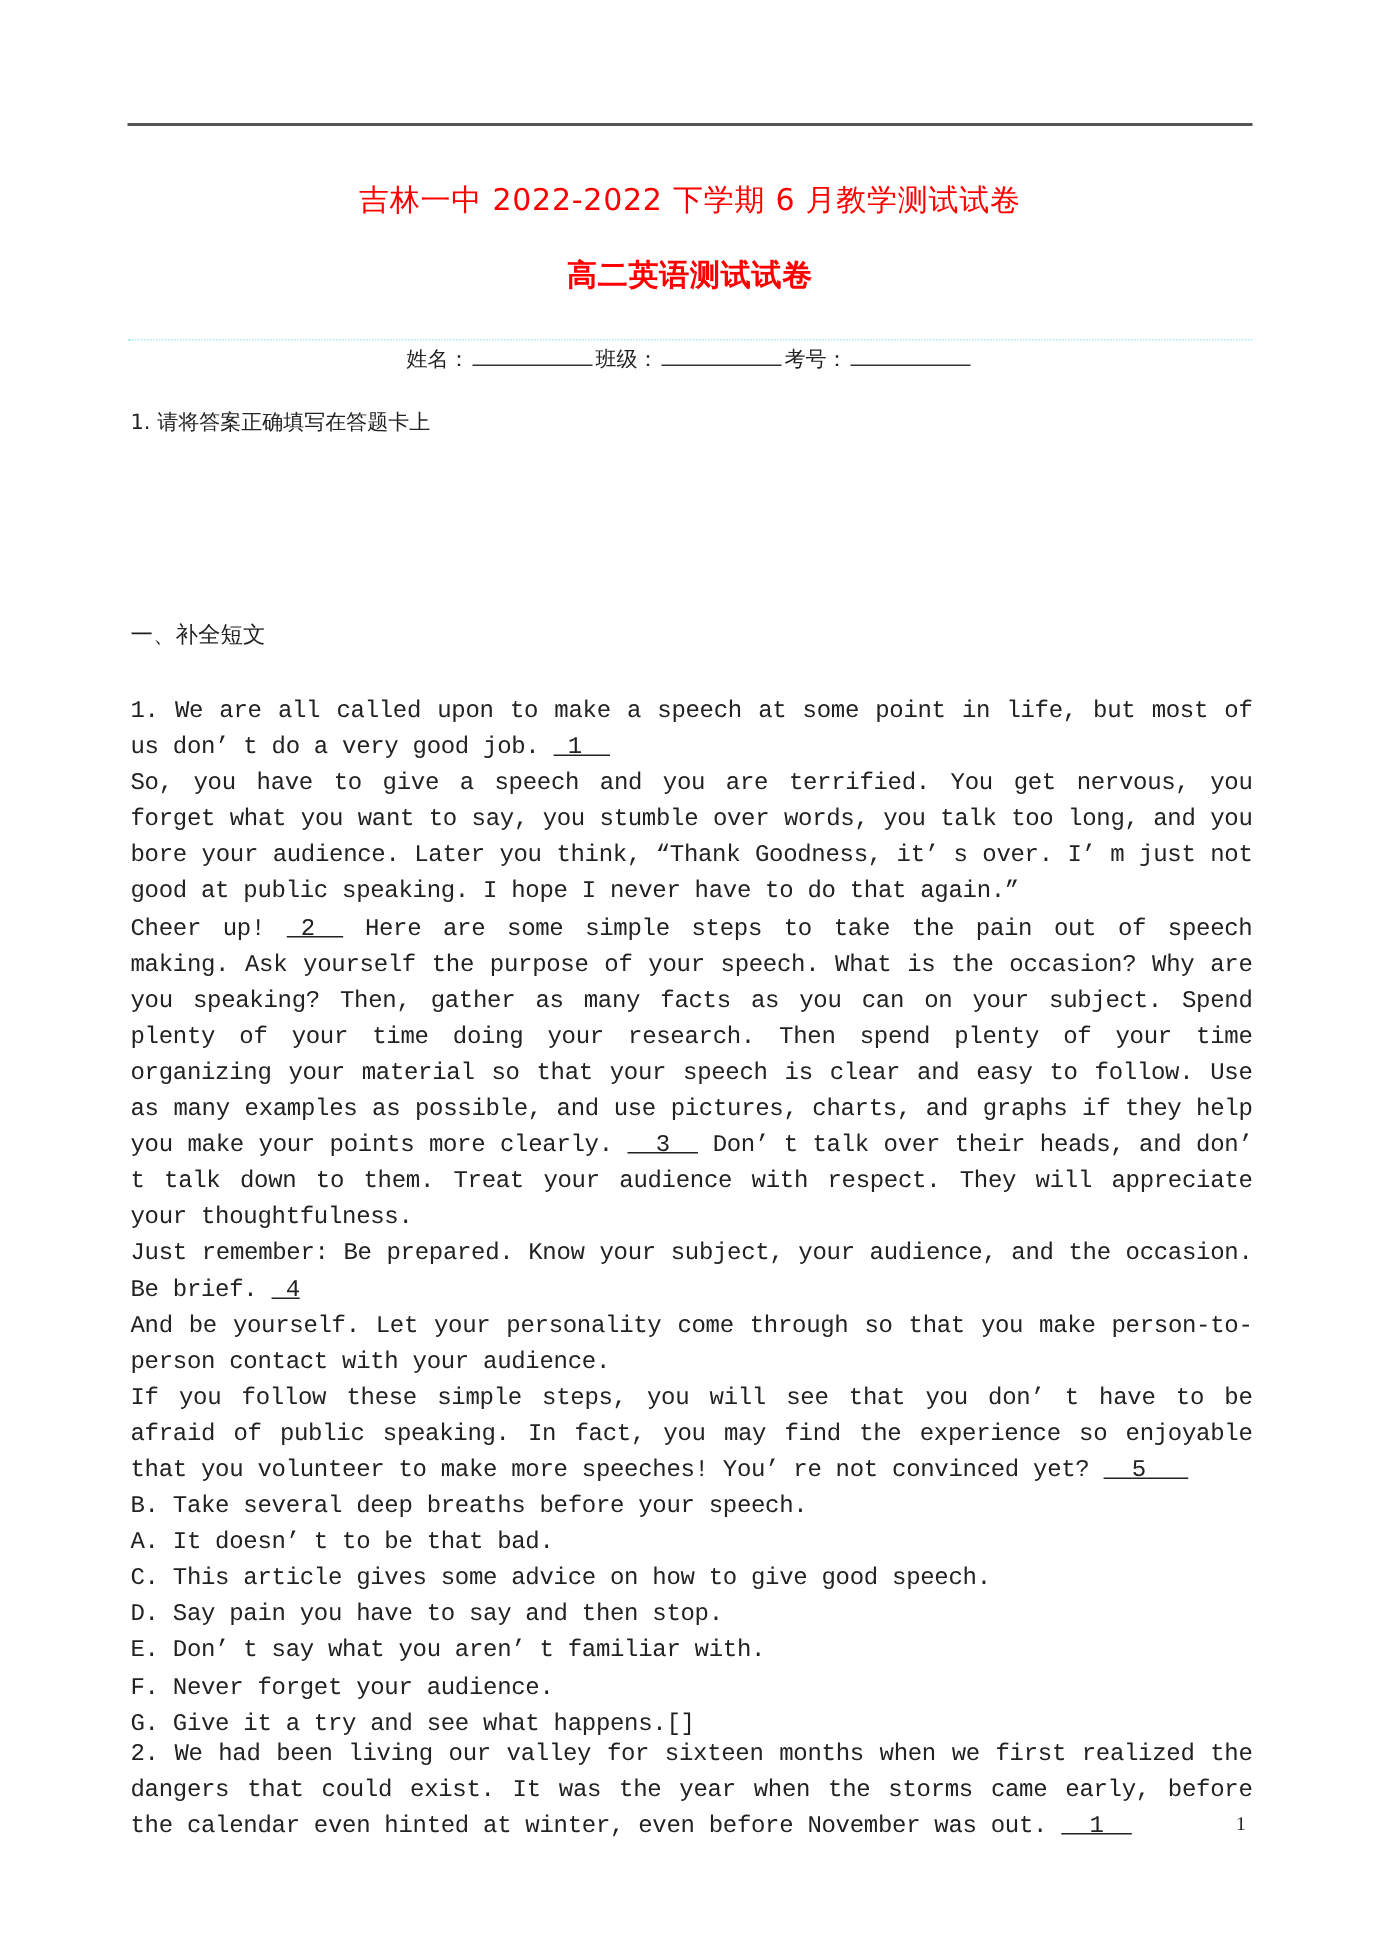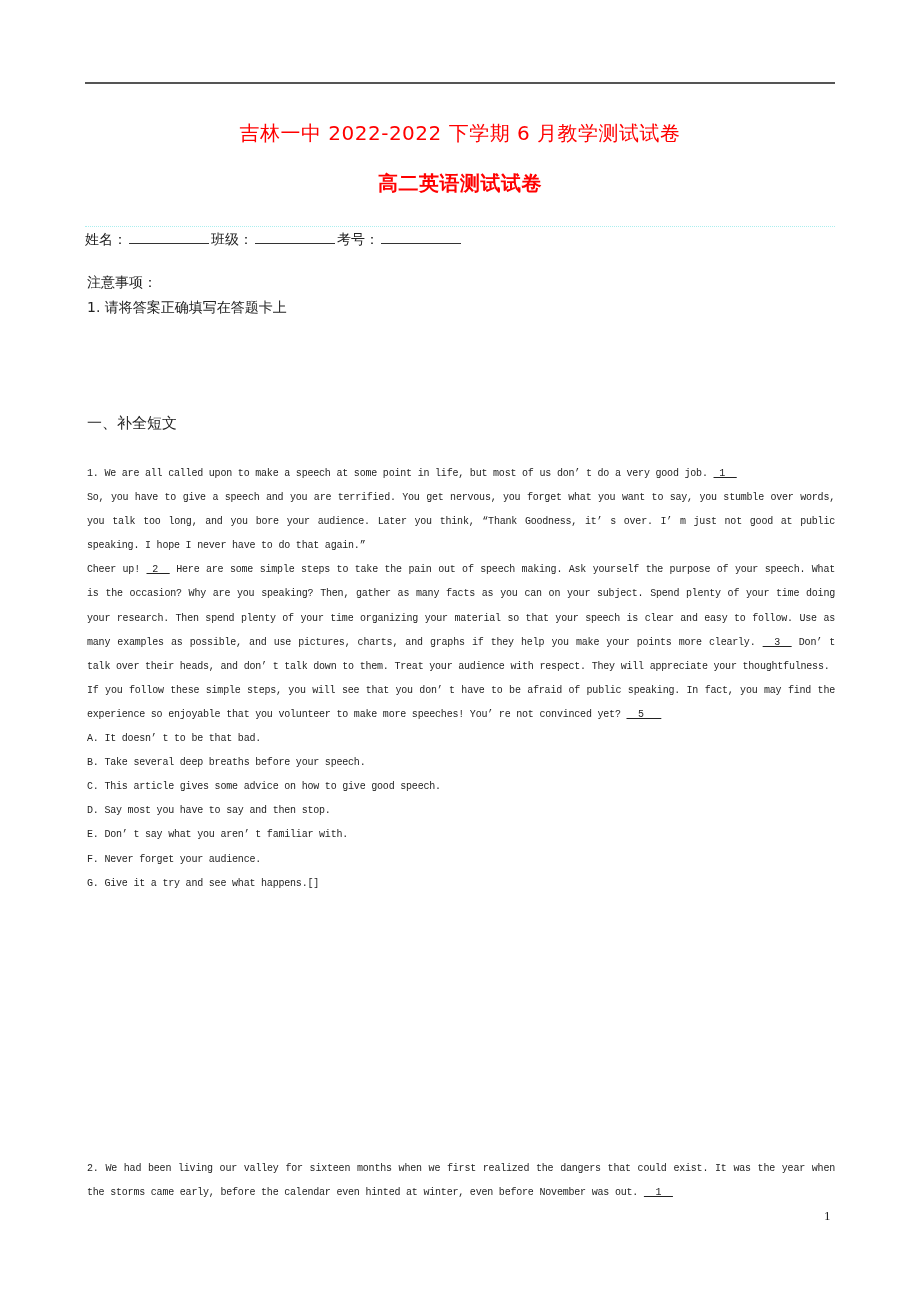--- a/index.html
+++ b/index.html
@@ -35,21 +35,21 @@
       font-size: 20px;
       letter-spacing: 0.5px;
     }
     .title.main { top: 120px; }
     .title.sub { top: 170px; font-weight: bold; }
     .info-row {
       position: absolute;
       left: 85px; top: 226px;
       width: 750px; height: 22px;
       border-top: 1px dotted #aee;
-      text-align: left;
+      text-align: center;
       font-family: "DejaVu Sans", sans-serif;
       font-size: 14px;
       color: #222;
       padding-top: 2px;
     }
     .info-row .blank {
       display: inline-block;
       width: 80px;
       border-bottom: 1px solid #333;
       height: 14px;
@@ -70,21 +70,21 @@
       font-family: "DejaVu Sans", sans-serif;
       font-size: 15px;
       font-weight: normal;
       color: #222;
     }
     .body-text {
       position: absolute;
       left: 87px;
       width: 748px;
       font-family: "Liberation Mono", "DejaVu Sans Mono", monospace;
-      font-size: 10px;
+      font-size: 16px;
       line-height: 24.1px;
       color: #222;
       text-align: justify;
       letter-spacing: -0.2px;
     }
     .body-text p { margin: 0; }
     .blank-num {
       display: inline-block;
       text-decoration: underline;
       white-space: pre;
@@ -108,36 +108,36 @@
   <div class="top-rule"></div>
 
   <div class="title main">吉林一中 2022-2022 下学期 6 月教学测试试卷</div>
   <div class="title sub">高二英语测试试卷</div>
 
   <div class="info-row">
     <span>姓名：</span><span class="blank"></span><span>班级：</span><span class="blank"></span><span>考号：</span><span class="blank"></span>
   </div>
 
   <div class="notes">
-    <div>注意事项：</div>
     <div>1. 请将答案正确填写在答题卡上</div>
   </div>
 
   <div class="section-title">一、补全短文</div>
 
   <div class="body-text q1">
     <p><span>1. We are all called upon to make a speech at some point in life, but most of us don’ t do a very good job.  </span><span class="blank-num"> 1  </span></p>
     <p>So, you have to give a speech and you are terrified. You get nervous, you forget what you want to say, you stumble over words, you talk too long, and you bore your audience. Later you think, “Thank Goodness, it’ s over. I’ m just not good at public speaking. I hope I never have to do that again.”</p>
     <p><span>Cheer up! </span><span class="blank-num"> 2  </span><span> Here are some simple steps to take the pain out of speech making. Ask yourself the purpose of your speech. What is the occasion? Why are you speaking? Then, gather as many facts as you can on your subject. Spend plenty of your time doing your research. Then spend plenty of your time organizing your material so that your speech is clear and easy to follow. Use as many examples as possible, and use pictures, charts, and graphs if they help you make your points more clearly. </span><span class="blank-num">  3  </span><span> Don’ t talk over their heads, and don’ t talk down to them. Treat your audience with respect. They will appreciate your thoughtfulness.</span></p>
+    <p><span> Just remember: Be prepared. Know your subject, your audience, and the occasion. Be brief. </span><span class="blank-num"> 4</span><br><span>And be yourself. Let your personality come through so that you make person-to-person contact with your audience.</span></p>
     <p><span> If you follow these simple steps, you will see that you don’ t have to be afraid of public speaking. In fact, you may find the experience so enjoyable that you volunteer to make more speeches! You’ re not convinced yet? </span><span class="blank-num">  5   </span></p>
     <div class="options">
+      <div>B.  Take several deep breaths before your speech.</div>
       <div>A.  It doesn’ t to be that bad.</div>
-      <div>B.  Take several deep breaths before your speech.</div>
       <div>C.  This article gives some advice on how to give good speech.</div>
-      <div>D.  Say most you have to say and then stop.</div>
+      <div>D.  Say pain you have to say and then stop.</div>
       <div>E.  Don’ t say what you aren’ t familiar with.</div>
       <div>F.  Never forget your audience.</div>
       <div>G.  Give it a try and see what happens.[]</div>
     </div>
   </div>
 
   <div class="body-text q2">
     <p><span>2. We had been living our valley for sixteen months when we first realized the dangers that could exist. It was the year when the storms came early, before the calendar even hinted at winter, even before November was out. </span><span class="blank-num">  1  </span></p>
   </div>
 

